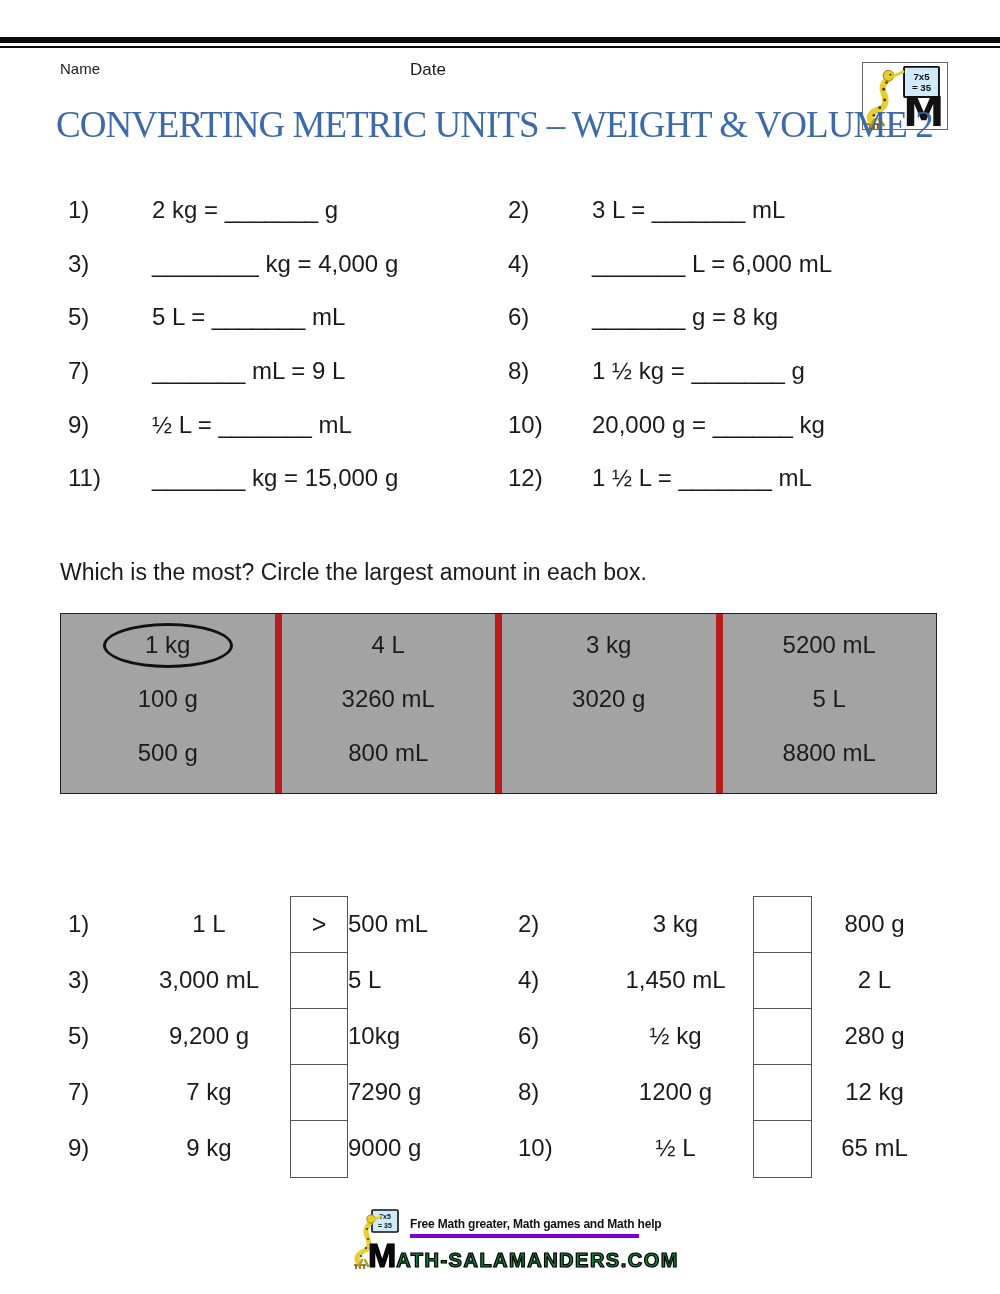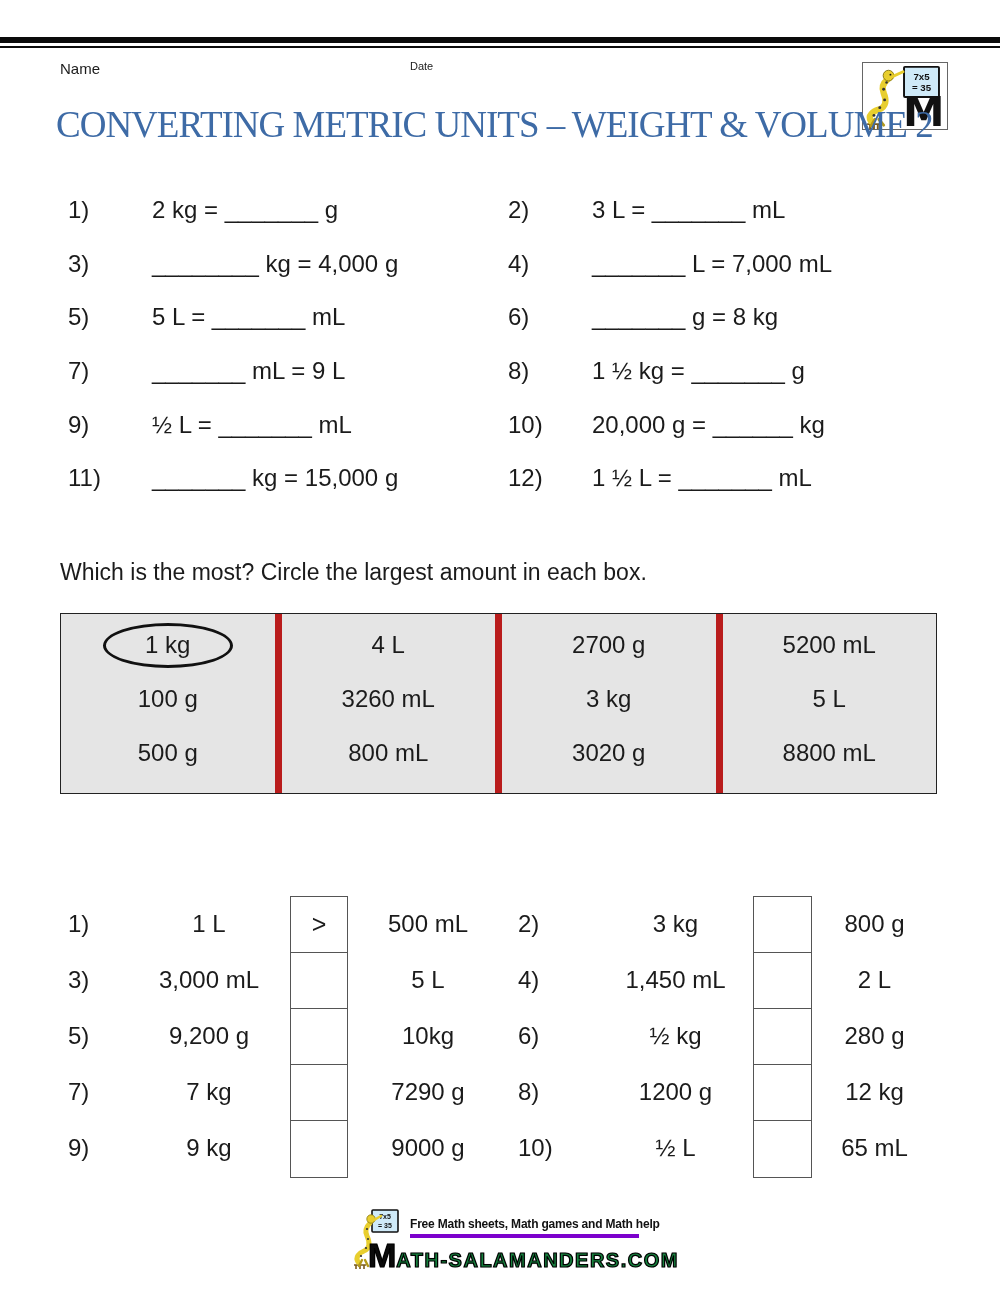--- a/index.html
+++ b/index.html
@@ -10,55 +10,55 @@
     font-family:"Liberation Sans", sans-serif; color:#1b1b1b;
   }
   .abs { position:absolute; }
 
   
   .topbar-thick { left:0; top:37px; width:1000px; height:6px; background:#0b0b0b; }
   .topbar-thin  { left:0; top:46px; width:1000px; height:2px; background:#0b0b0b; }
 
   
   .name-label { left:60px;  top:60px; font-size:15px; }
-  .date-label { left:410px; top:60px; font-size:11px; }
+  .date-label { left:410px; top:60px; font-size:17px; }
   .logo-box { left:862px; top:62px; width:86px; height:68px; border:1px solid #666; background:#fff; }
   .page-title {
     left:56px; top:103px; white-space:nowrap;
     font-family:"Liberation Serif", serif; font-size:37px; letter-spacing:-1px;
     color:var(--title_blue,#3e6ba6);
   }
 
   
   .problems { left:60px; top:183px; width:900px; }
   .prob-row { display:flex; height:53.7px; line-height:53.7px; font-size:24px; white-space:nowrap; }
   .p-num1 { width:92px;  padding-left:8px; }
   .p-text1 { width:348px; }
   .p-num2 { width:92px;  padding-left:8px; }
   .p-text2 { flex:1; }
 
   
   .most-prompt { left:60px; top:559px; font-size:23px; white-space:nowrap; }
-  .most-table { left:60px; top:613px; width:877px; height:181px; border:1px solid #222; display:flex; background:#e5e5e5; }
+  .most-table { left:60px; top:613px; width:877px; height:181px; border:1px solid #222; display:flex; background:#a3a3a3; }
   .most-cell { flex:1; border-left:7px solid #b91c1c; position:relative; text-align:center; padding-top:4px; }
   .most-cell:first-child { border-left:none; }
   .most-item { height:54px; line-height:54px; font-size:24px; }
   .circle-annotation {
     position:absolute; left:42px; top:9px; width:130px; height:45px;
     border:3px solid #111; border-radius:50%;
   }
 
   
   .compare-prompt { left:60px; top:844px; font-size:23px; white-space:nowrap; }
   .compare-rows { left:60px; top:896px; width:877px; }
   .cmp-row { display:flex; height:56px; line-height:56px; font-size:24px; white-space:nowrap; }
   .c-num1 { width:68px; padding-left:8px; }
   .c-amt1 { width:162px; text-align:center; }
   .c-gap1 { width:58px; }
-  .c-ans1 { width:160px; text-align:center; }
+  .c-ans1 { width:160px; text-align:left; }
   .c-num2 { width:90px; padding-left:10px; }
   .c-amt2 { width:155px; text-align:center; }
   .c-gap2 { width:59px; }
   .c-ans2 { width:125px; text-align:center; }
 
   .box-col { position:absolute; top:896px; width:58px; border:1px solid #555; background:#fff; }
   .box-col-1 { left:290px; }
   .box-col-2 { left:753px; width:59px; }
   .box-cell { height:56px; line-height:55px; border-bottom:1px solid #555; text-align:center; font-size:25px; }
   .box-cell:last-child { border-bottom:none; }
@@ -119,21 +119,21 @@
     <div class="prob-row">
       <span class="p-num1">1)</span>
       <span class="p-text1">2 kg = _______ g</span>
       <span class="p-num2">2)</span>
       <span class="p-text2">3 L = _______ mL</span>
     </div>
     <div class="prob-row">
       <span class="p-num1">3)</span>
       <span class="p-text1">________ kg = 4,000 g</span>
       <span class="p-num2">4)</span>
-      <span class="p-text2">_______ L = 7,000 mL</span>
+      <span class="p-text2">_______ L = 6,000 mL</span>
     </div>
     <div class="prob-row">
       <span class="p-num1">5)</span>
       <span class="p-text1">5 L = _______ mL</span>
       <span class="p-num2">6)</span>
       <span class="p-text2">_______ g = 8 kg</span>
     </div>
     <div class="prob-row">
       <span class="p-num1">7)</span>
       <span class="p-text1">_______ mL = 9 L</span>
@@ -161,21 +161,20 @@
       <div class="most-item">1 kg</div>
       <div class="most-item">100 g</div>
       <div class="most-item">500 g</div>
     </div>
     <div class="most-cell">
       <div class="most-item">4 L</div>
       <div class="most-item">3260 mL</div>
       <div class="most-item">800 mL</div>
     </div>
     <div class="most-cell">
-      <div class="most-item">2700 g</div>
       <div class="most-item">3 kg</div>
       <div class="most-item">3020 g</div>
     </div>
     <div class="most-cell">
       <div class="most-item">5200 mL</div>
       <div class="most-item">5 L</div>
       <div class="most-item">8800 mL</div>
     </div>
   </div>
 
@@ -258,18 +257,18 @@
       <path d="M10 52 L7 58 M13 52 L16 58" stroke="#b49a18" stroke-width="2.4" stroke-linecap="round"></path>
       <circle cx="19" cy="11" r="4.2" style="fill:var(--salamander_yellow,#e8ce2e)" stroke="#8a7a10" stroke-width="0.8"></circle>
       <path d="M22 12 L29 8" style="stroke:var(--salamander_yellow,#e8ce2e)" stroke-width="2.4" stroke-linecap="round"></path>
       <g fill="#333">
         <circle cx="9" cy="48" r="1.1"></circle>
           <circle cx="14" cy="40" r="1.1"></circle>
         <circle cx="16" cy="31" r="1.1"></circle>
           <circle cx="15" cy="21" r="1.1"></circle>
       </g>
     </svg>
-    <div class="footer-tagline">Free Math sheets, Math games and Math help</div>
+    <div class="footer-tagline">Free Math greater, Math games and Math help</div>
     <div class="footer-rule"></div>
     <div class="footer-site">MATH-SALAMANDERS.COM</div>
   </div>
 
 </div>
 
 </body></html>

